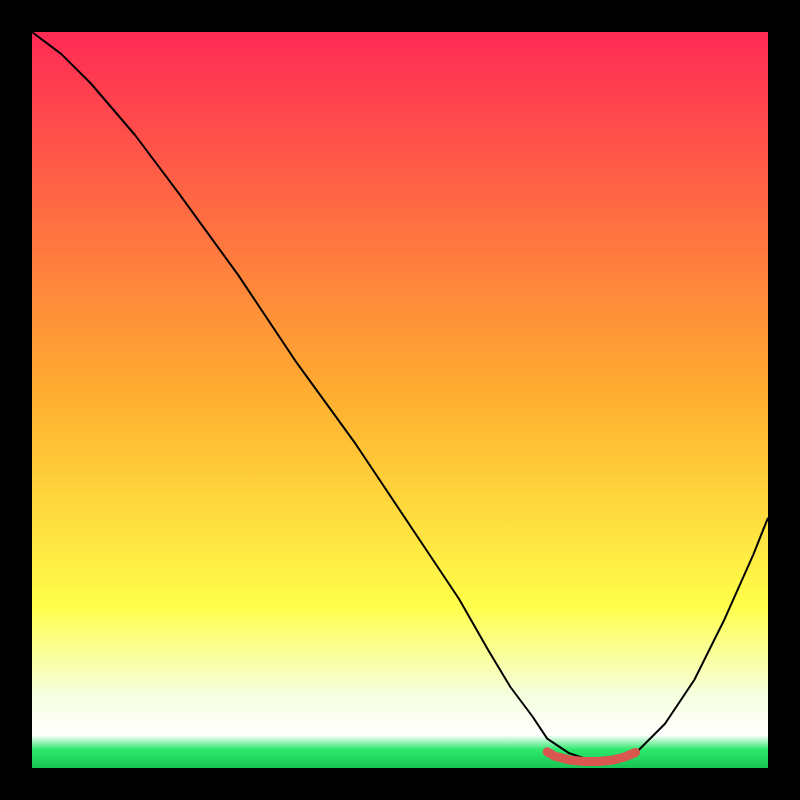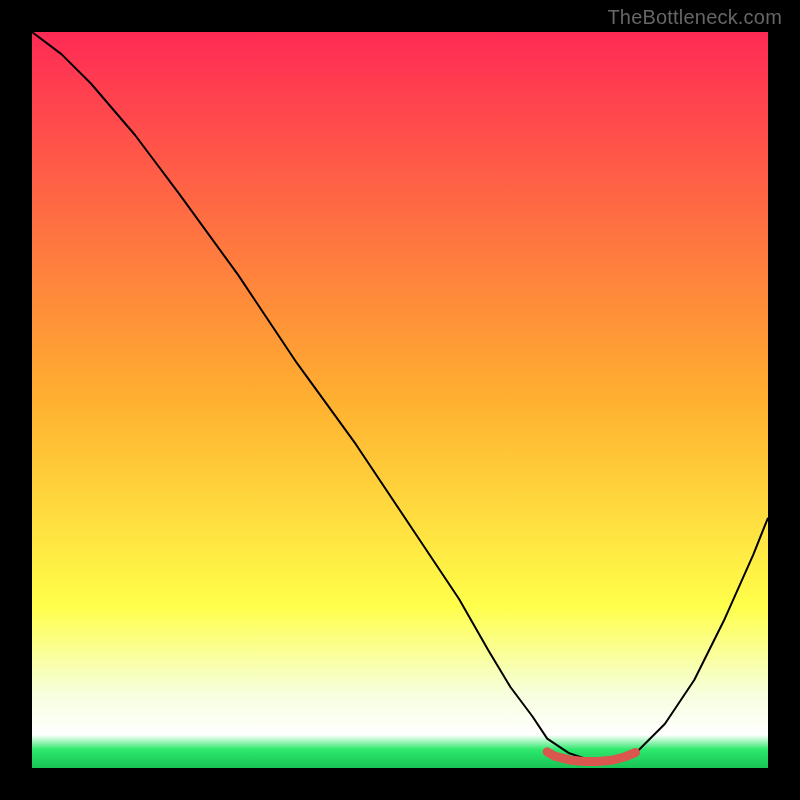--- a/index.html
+++ b/index.html
@@ -4,21 +4,20 @@
 <style>
   html,body{margin:0;padding:0;width:800px;height:800px;background:#000;overflow:hidden;font-family:Arial,Helvetica,sans-serif}
   .wrap{position:relative;width:800px;height:800px}
   .plot{position:absolute;left:32px;top:32px;width:736px;height:736px}
   .watermark{position:absolute;right:18px;top:6px;color:#666;font-size:20px;font-weight:400;letter-spacing:.2px}
   svg{display:block}
 </style>
 </head>
 <body>
 <div class="wrap">
-  <div class="watermark">TheBottleneck.com</div>
   <div class="plot">
     <svg id="svg" width="736" height="736" viewBox="0 0 736 736">
         <defs>
           <linearGradient id="bg" x1="0" y1="0" x2="0" y2="1">
             <stop offset="0%" stop-color="#ff2a55"></stop>
             <stop offset="50%" stop-color="#ffb030"></stop>
             <stop offset="78%" stop-color="#ffff4a"></stop>
             <stop offset="90%" stop-color="#f6ffde"></stop>
             <stop offset="95.5%" stop-color="#ffffff"></stop>
             <stop offset="97.5%" stop-color="#2ee86b"></stop>

